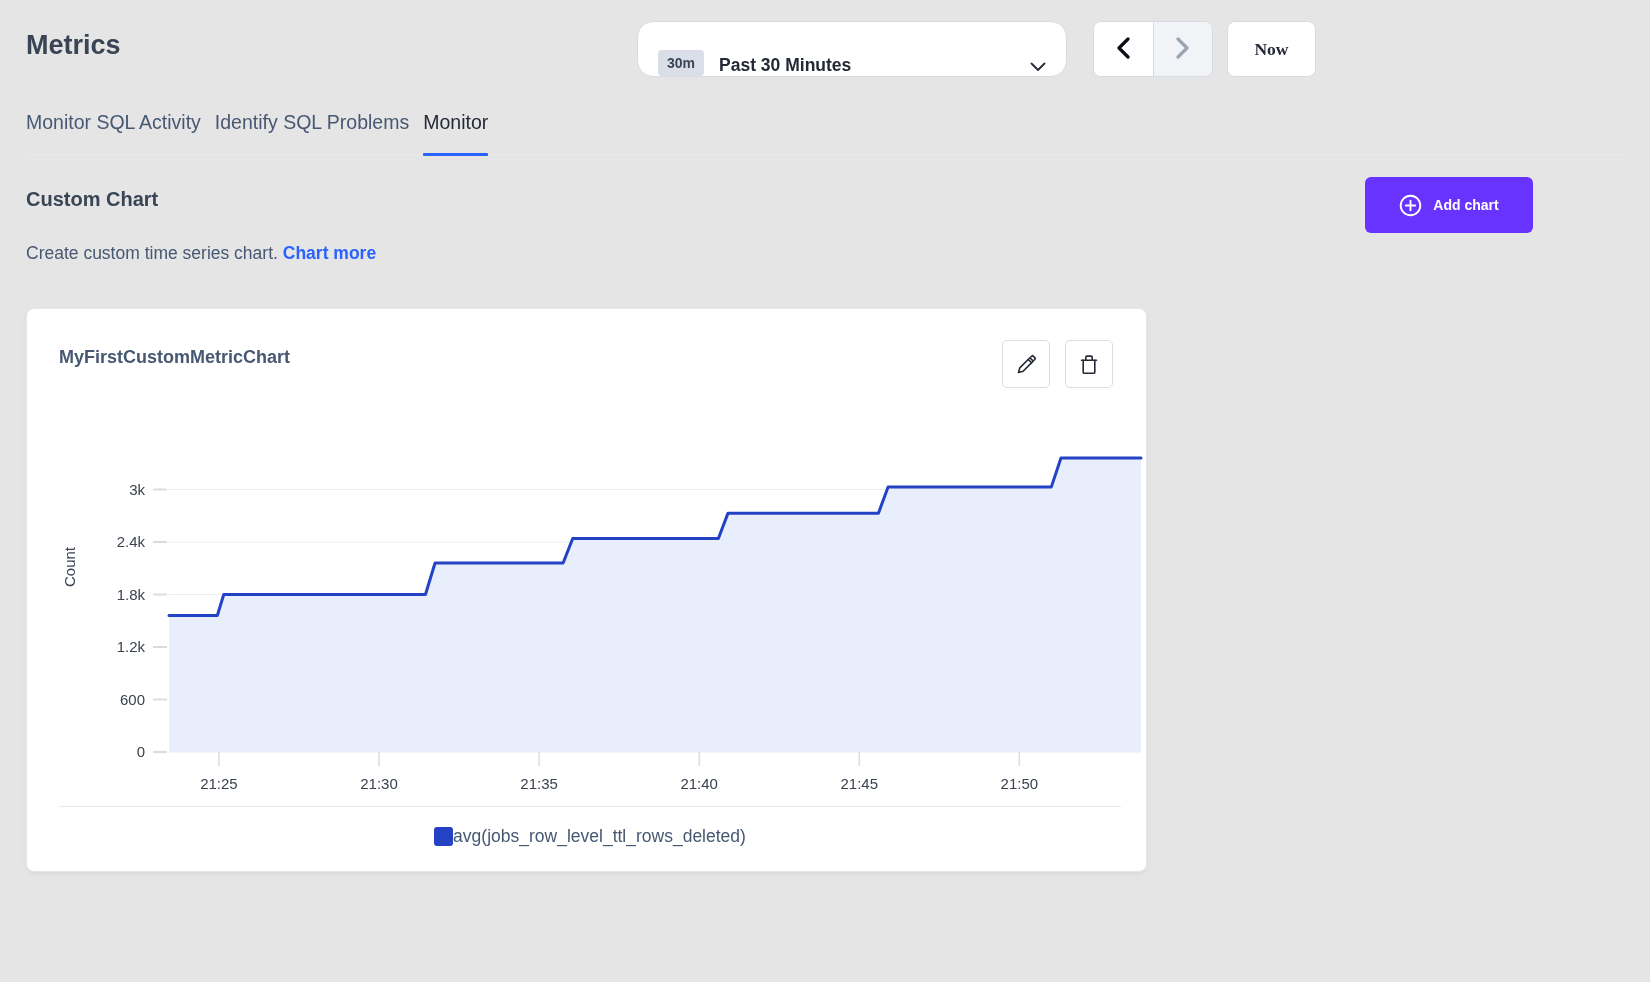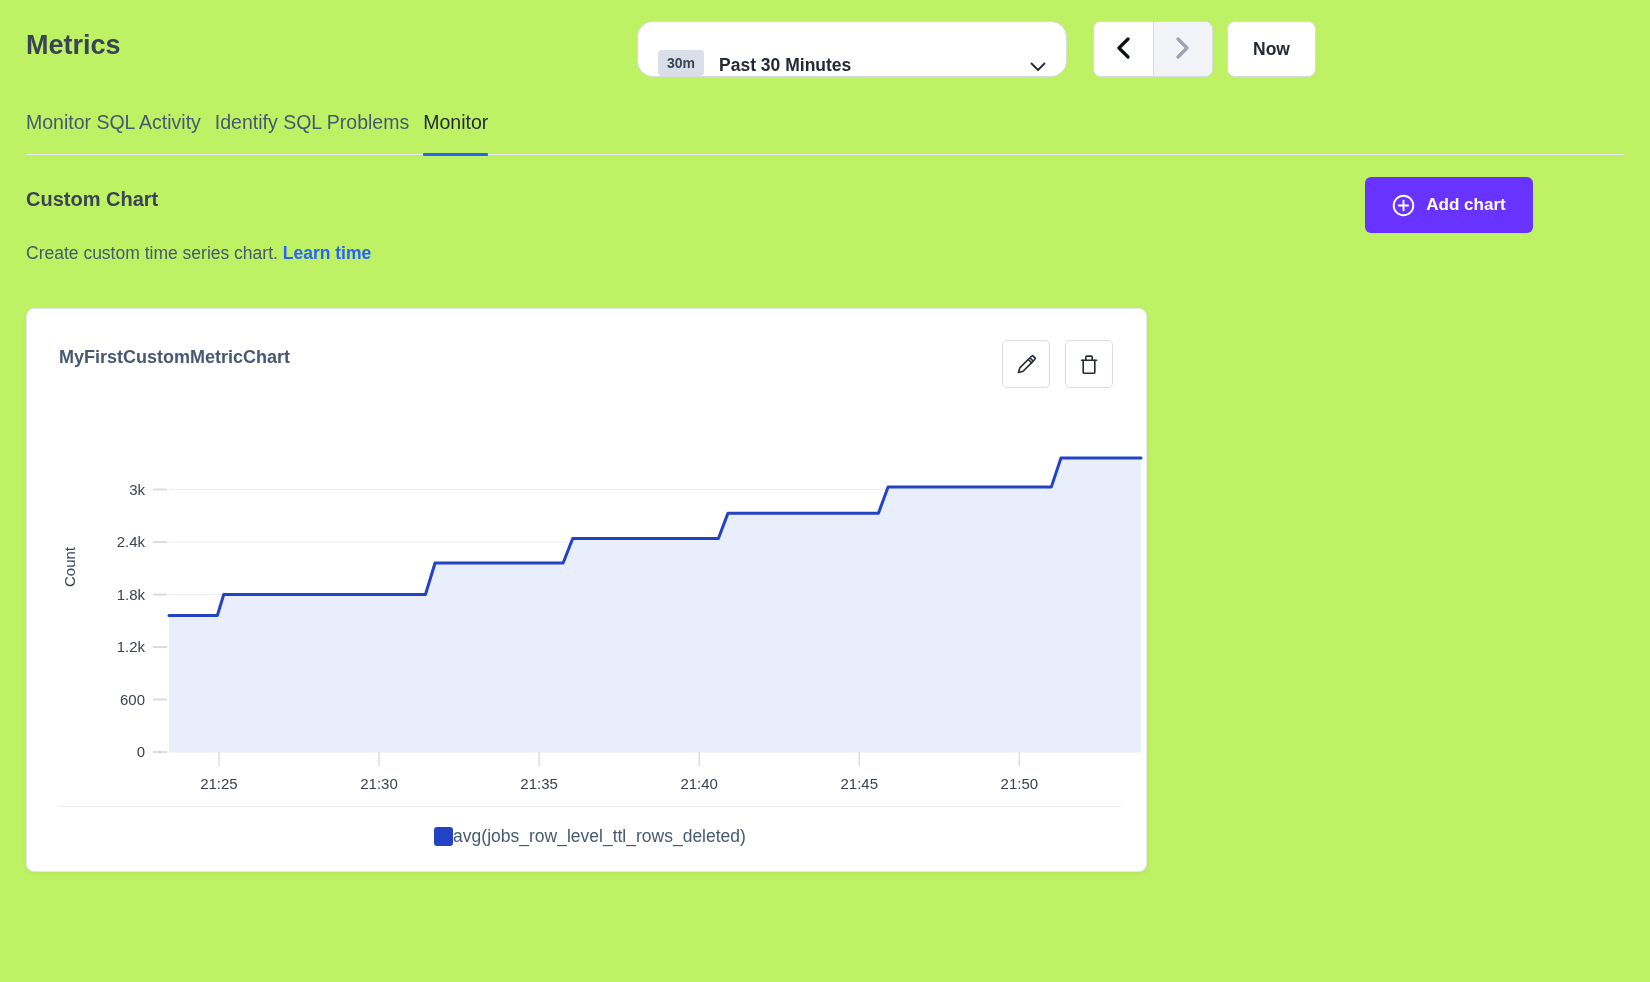--- a/index.html
+++ b/index.html
@@ -10,55 +10,55 @@
     --border:#d6dbe3;
     --border-light:#e7eaee;
     --ink-dark:#242a35;
     --ink:#394455;
     --ink-soft:#475872;
     --axis-ink:#39424e;
   }
   *{margin:0;padding:0;box-sizing:border-box;}
   html,body{background:#fff;}
   #root{
-    position:relative;width:1650px;height:982px;background:#bef264;overflow:hidden;
+    position:relative;width:1650px;height:982px;background:#e5e5e5;overflow:hidden;
     font-family:"Liberation Sans",sans-serif;
   }
   .page-title{position:absolute;left:26px;top:30px;font-size:27px;font-weight:700;color:var(--ink);}
   
   .time-select{
     position:absolute;left:637px;top:21px;width:430px;height:56px;background:#fff;
     border:1px solid var(--border);border-radius:16px;display:flex;align-items:flex-end;
     padding:0 20px;cursor:pointer;
   }
   .range-badge{background:#d9dee9;color:#394455;font-weight:700;font-size:14px;
     padding:5px 9px;border-radius:4px;margin-right:15px;}
   .range-label{font-size:17.5px;font-weight:700;color:var(--ink-dark);}
   .time-select .chev{margin-left:auto;}
   
   .pager{position:absolute;left:1093px;top:21px;width:120px;height:56px;
     border:1px solid var(--border);border-radius:8px;display:flex;overflow:hidden;background:#fff;}
   .pager-half{width:60px;height:100%;display:flex;align-items:center;justify-content:center;background:#fff;cursor:pointer;border:none;}
   .pager-half.next{border-left:1px solid var(--border);background:#f2f3f6;cursor:default;}
   .now-button{position:absolute;left:1227px;top:21px;width:89px;height:56px;background:#fff;
-    border:1px solid var(--border);border-radius:8px;font-family:Liberation Sans, sans-serif;
+    border:1px solid var(--border);border-radius:8px;font-family:Liberation Serif, serif;
     font-size:17.5px;font-weight:700;color:var(--ink-dark);cursor:pointer;}
   
   .tabs{position:absolute;left:26px;top:103px;width:1598px;display:flex;gap:14px;
     border-bottom:1px solid var(--border-light);margin-top:8px;}
   .tab{position:relative;font-size:19.5px;color:var(--ink-soft);padding-bottom:20px;cursor:pointer;}
   .tab.active{color:var(--ink-dark);}
   .tab.active::after{content:"";position:absolute;left:0;right:0;bottom:-2px;height:3.5px;
     background:var(--blue);border-radius:1px;}
   
   .section-title{position:absolute;left:26px;top:188px;font-size:20px;font-weight:700;color:var(--ink);}
   .section-desc{position:absolute;left:26px;top:243px;font-size:17.5px;color:var(--ink-soft);}
   .learn-more{color:var(--blue);font-weight:700;text-decoration:none;cursor:pointer;}
   .add-chart{position:absolute;left:1365px;top:177px;width:168px;height:56px;border:none;
-    border-radius:6px;background:var(--purple);color:#fff;font-family:inherit;font-size:17px;
+    border-radius:6px;background:var(--purple);color:#fff;font-family:inherit;font-size:14px;
     font-weight:700;display:flex;align-items:center;justify-content:center;gap:11px;cursor:pointer;}
   
   .card{position:absolute;left:26px;top:308px;width:1121px;height:564px;background:#fff;
     border:1px solid #e4e7ec;border-radius:8px;box-shadow:0 2px 5px rgba(16,24,40,0.05);}
   .card-title{position:absolute;left:32px;top:38px;font-size:18px;font-weight:700;color:var(--ink-soft);}
   .icon-btn{position:absolute;top:31px;width:48px;height:48px;background:#fff;cursor:pointer;
     border:1px solid #d9dee6;border-radius:5px;display:flex;align-items:center;justify-content:center;}
   .icon-btn.edit{right:96px;}
   .icon-btn.delete{right:33px;}
   .chart-area{position:absolute;left:0;top:110px;width:1126px;height:385px;}
@@ -110,21 +110,21 @@
   <div class="tabs">
     <div class="tab">Monitor SQL Activity</div>
     <div class="tab">Identify SQL Problems</div>
     <div class="tab active">Monitor</div>
   </div>
 
   <h2 class="section-title">Custom Chart</h2>
 
   <p class="section-desc">
     <span>Create custom time series chart.</span>
-    <a class="learn-more">Learn time</a>
+    <a class="learn-more">Chart more</a>
   </p>
 
   <button class="add-chart">
     <span style="display:flex;">
       <svg width="23" height="23" viewBox="0 0 23 23">
           <circle cx="11.5" cy="11.5" r="9.8" fill="none" stroke="#fff" stroke-width="1.9"></circle>
           <path d="M11.5 6.8 V16.2 M6.8 11.5 H16.2" stroke="#fff" stroke-width="1.9" stroke-linecap="round"></path>
         </svg>
     </span>
     <span>Add chart</span>

